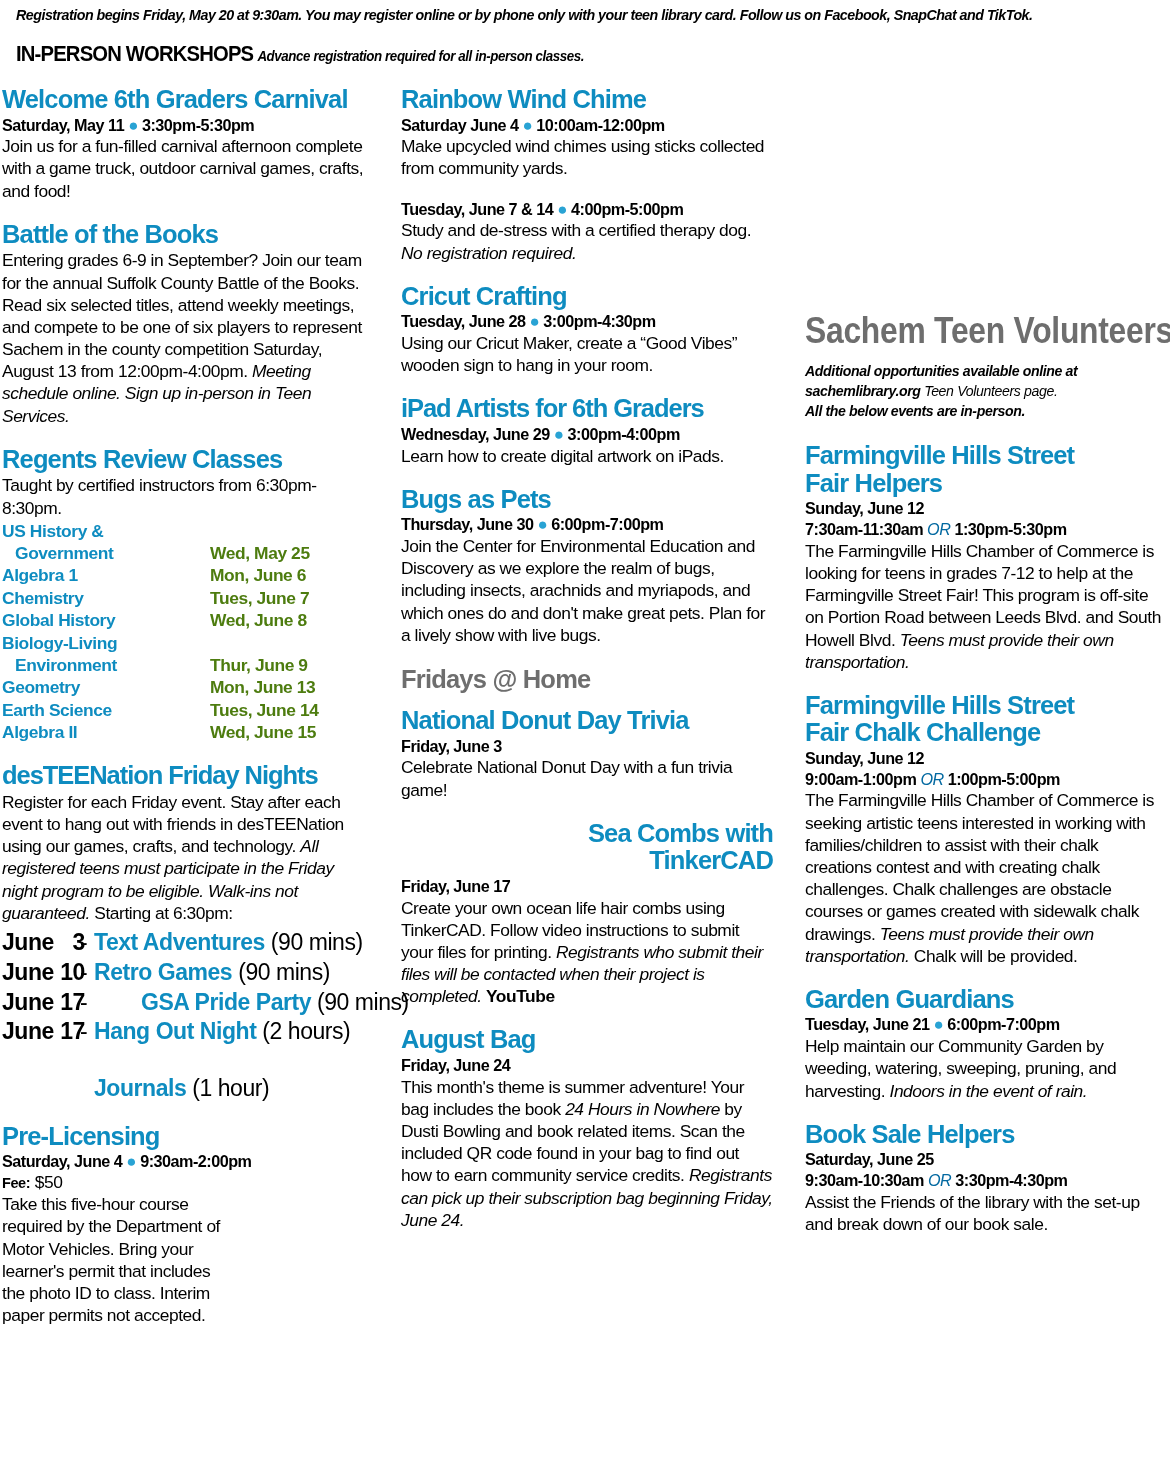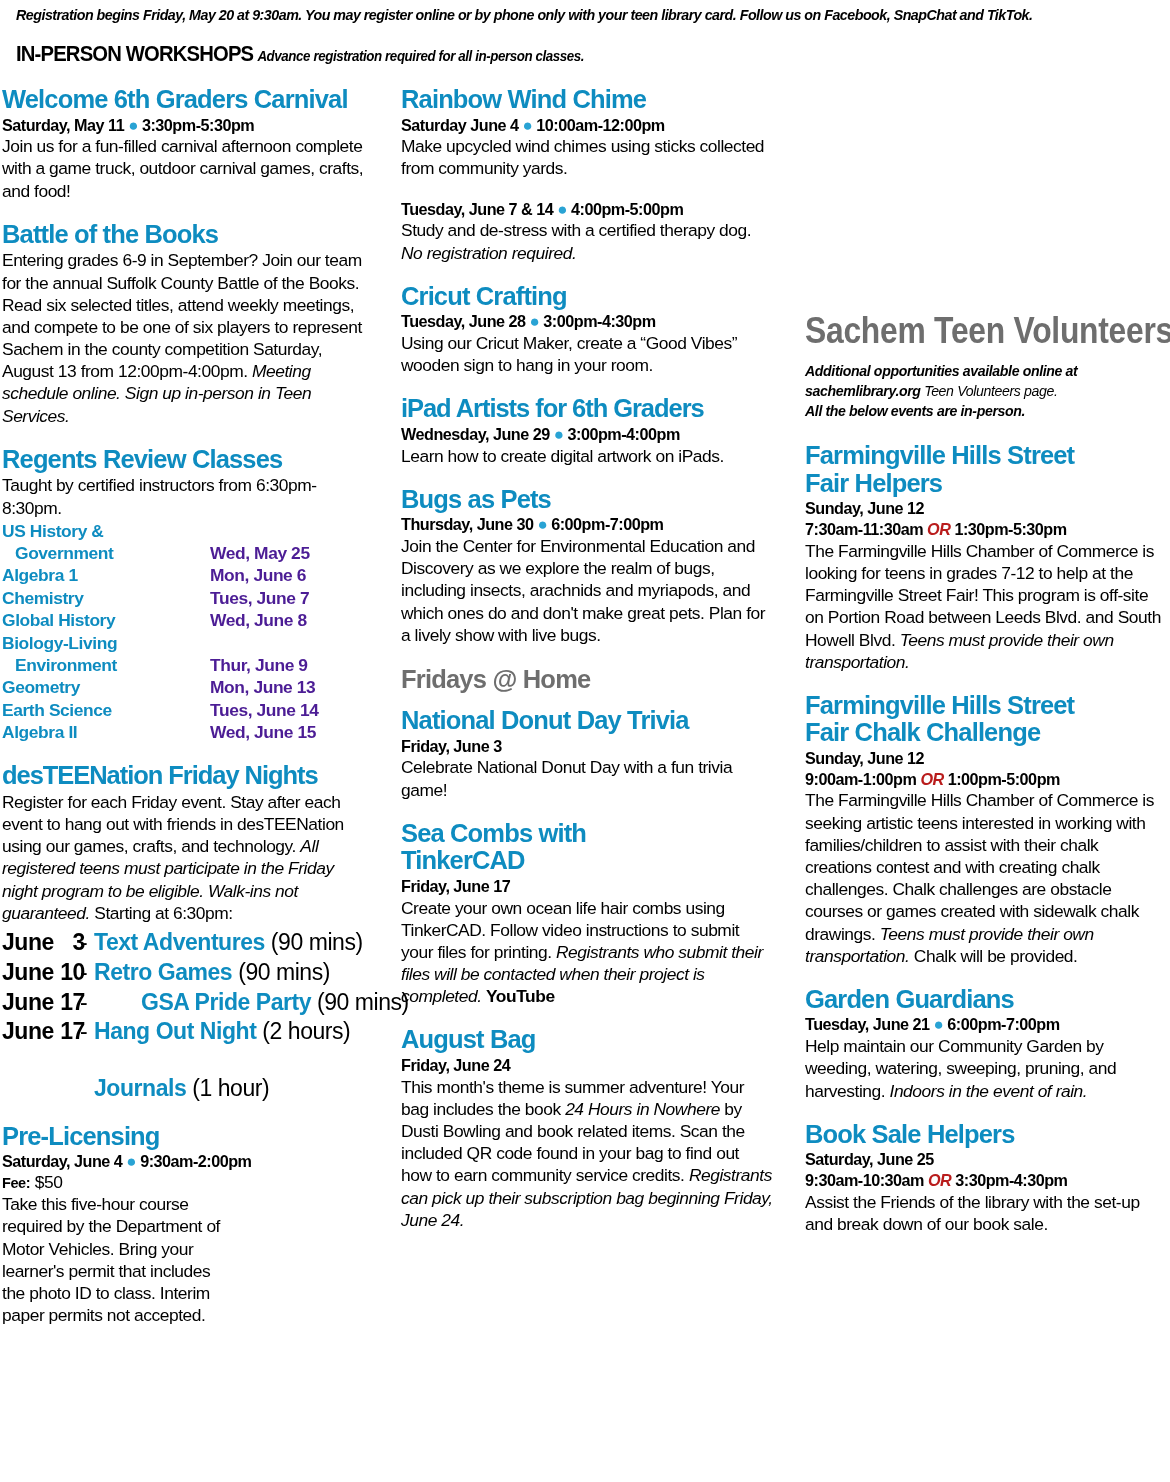--- a/index.html
+++ b/index.html
@@ -84,21 +84,21 @@
     font-size: 17.4px;
     letter-spacing: -0.45px;
     line-height: 1.275;
     margin: 0;
   }
   .evt-body i, .evt-when i { font-style: italic; }
   .evt-body b { font-weight: bold; font-style: normal; }
   .blk { margin-bottom: 19px; }
   .blk-tight { margin-bottom: 14px; }
 
-  .or { color: #b91c1c; font-style: italic; font-weight: bold; }
+  .or { color: #0369a1; font-style: italic; font-weight: normal; }
 
   
   .regents-table {
     width: 100%;
     border-collapse: collapse;
     margin-top: 1px;
   }
   .regents-table td {
     padding: 0;
     vertical-align: top;
@@ -107,21 +107,21 @@
     letter-spacing: -0.4px;
   }
   .regents-table td.subj {
     color: #0e8cc0;
     font-weight: bold;
     width: 208px;
   }
   .regents-table td.subj .indent { display: inline-block; padding-left: 13px; }
   .regents-table td.date {
     font-weight: bold;
-    color: #4c1d95;
+    color: #4d7c0f;
   }
 
   
   .fri-list { margin-top: 4px; }
   .fri-row {
     font-size: 23px;
     letter-spacing: -0.45px;
     line-height: 1.295;
     white-space: nowrap;
   }
@@ -143,21 +143,21 @@
   
   .section-gray {
     color: #6e6e6e;
     font-size: 25.5px;
     font-weight: bold;
     letter-spacing: -0.8px;
     margin: 0 0 2px 0;
     line-height: 1.1;
   }
 
-  .centered { text-align: left; }
+  .centered { text-align: right; }
 
   
   .stv-title {
     color: #6e6e6e;
     font-size: 37px;
     font-weight: bold;
     letter-spacing: -0.3px;
     line-height: 1;
     margin: 0 0 12px 0;
     transform: scaleX(0.86);

